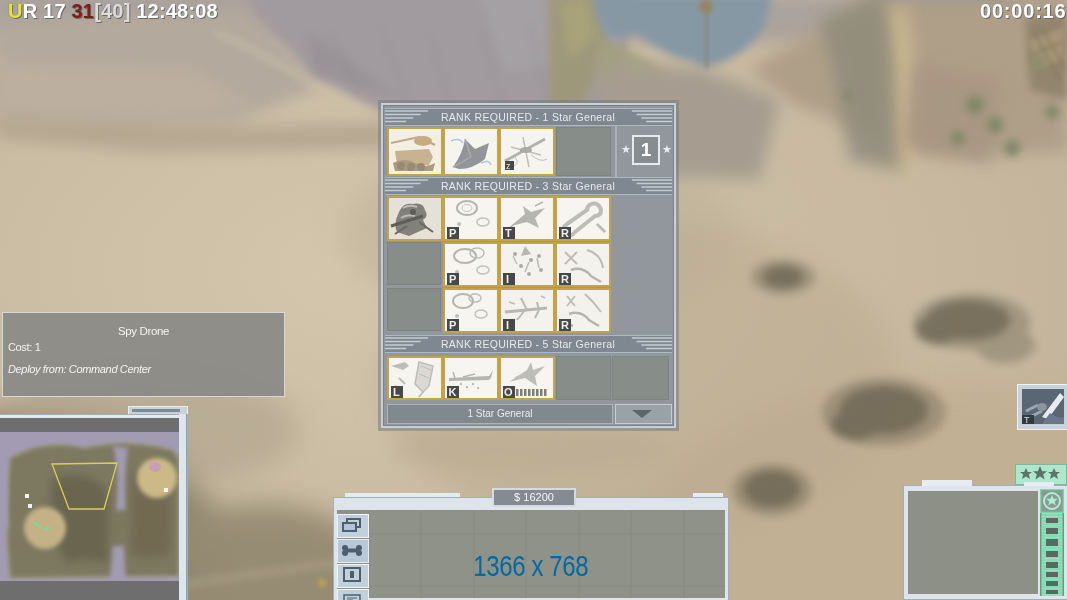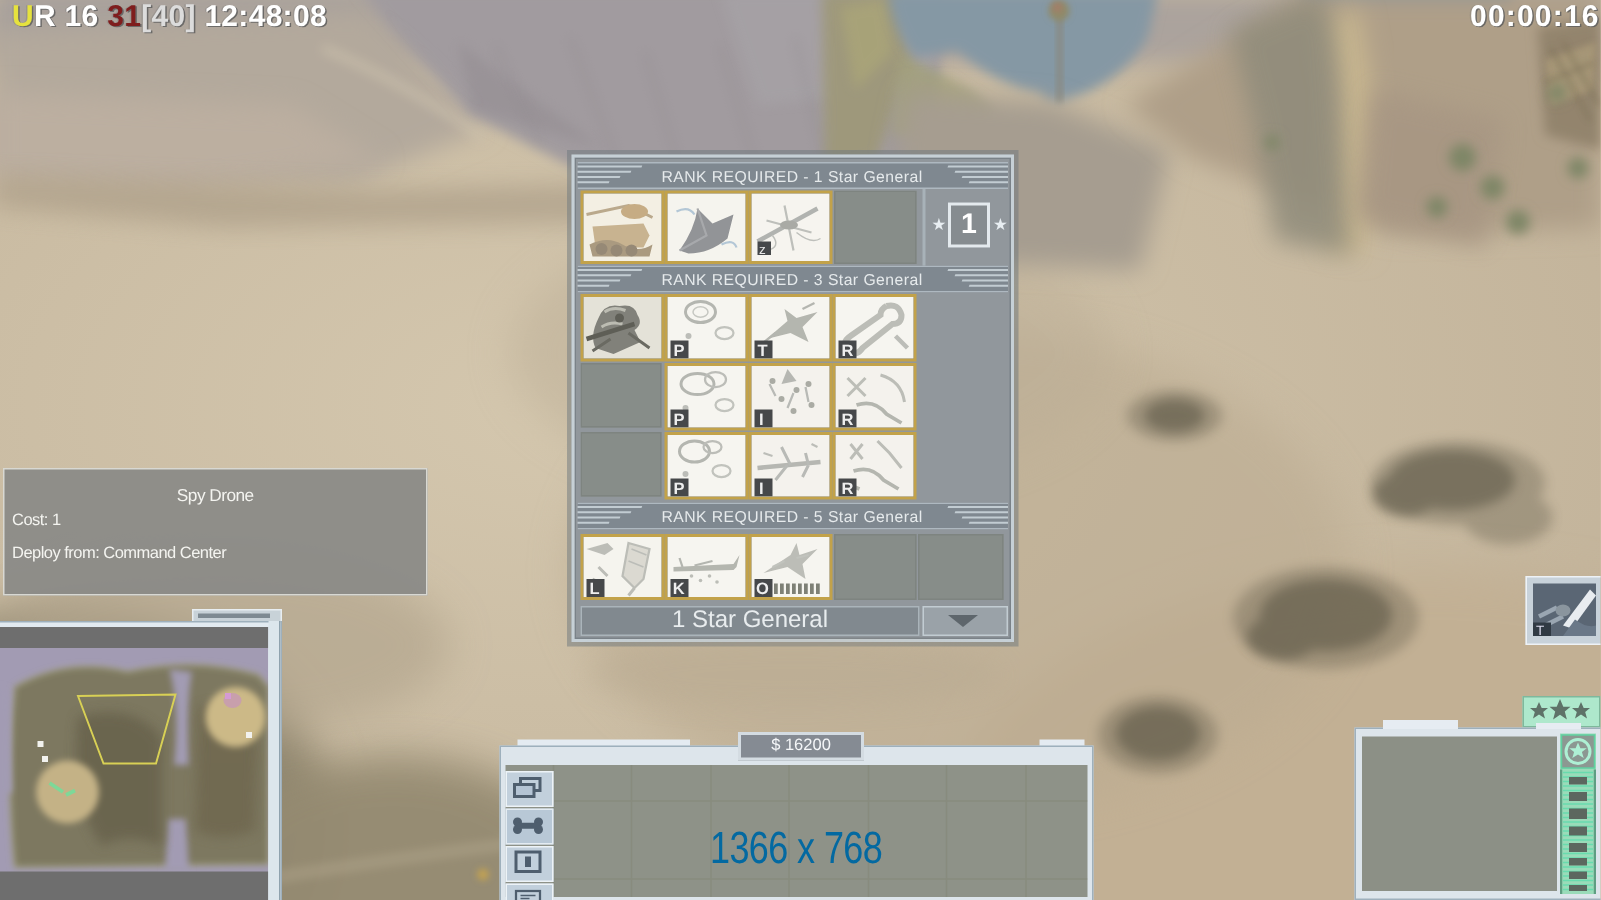--- a/index.html
+++ b/index.html
@@ -110,21 +110,21 @@
       <ellipse cx="1005" cy="345" rx="30" ry="18"></ellipse>
     </g>
   </g>
 
   <path d="M140,592 Q240,575 345,562" stroke="#d2c5aa" stroke-width="3" fill="none" filter="url(#b4)" opacity="0.6"></path>
 
   <circle cx="322" cy="583" r="4" fill="#c0a053" filter="url(#b2)"></circle>
 </svg>
 
 <div class="abs" style="left:8px;top:0px;font-size:20px;font-weight:bold;color:#fff;letter-spacing:0.2px;text-shadow:1px 1px 0 rgba(95,95,95,0.85),-1px 0 0 rgba(120,120,120,0.3);">
-<span style="color:#e6e23e">U</span><span>R 16 </span><span style="color:#7f1d1d">31</span><span style="color:#dcdcdc">[40]</span><span> 12:48:08</span>
+<span style="color:#e6e23e">U</span><span>R 17 </span><span style="color:#7f1d1d">31</span><span style="color:#dcdcdc">[40]</span><span> 12:48:08</span>
 </div>
 
 <div class="abs" style="left:980px;top:0px;font-size:20px;font-weight:bold;color:#fff;letter-spacing:0.8px;text-shadow:1px 1px 0 rgba(95,95,95,0.85),-1px 0 0 rgba(120,120,120,0.3);">00:00:16</div>
 
 <div class="abs" id="rankpanel" style="left:381px;top:103px;width:291px;height:321px;background:#91979c;border:2px solid #c6d0d6;box-shadow:inset 0 0 0 1px #7a8288,0 0 0 3px rgba(110,120,126,0.5);">
 
   <div class="abs hdr" style="left:2px;top:3px;width:287px;height:18px;">
     <svg width="287" height="18">
         <rect width="287" height="18" fill="#7f8890"></rect>
     <rect width="287" height="1" y="0" fill="#aeb8c0"></rect>
@@ -384,37 +384,37 @@
           <rect x="35" y="31" width="2.5" height="7"></rect>
           <rect x="39" y="31" width="2.5" height="7"></rect>
           <rect x="43" y="31" width="2.5" height="7"></rect>
         </g>
   </svg>
     </div>
 
   <div class="abs" style="left:173px;top:251px;width:55px;height:44px;background:#878d89;box-shadow:inset 0 0 0 1px #7e8480;"></div>
   <div class="abs" style="left:229px;top:251px;width:57px;height:44px;background:#878d89;box-shadow:inset 0 0 0 1px #7e8480;"></div>
 
-  <div class="abs" style="left:4px;top:299px;width:224px;height:18px;background:#81898f;border:1px solid #aab4ba;color:#e8ecee;font-size:16px;text-align:center;line-height:17px;">1 Star General</div>
+  <div class="abs" style="left:4px;top:299px;width:224px;height:18px;background:#81898f;border:1px solid #aab4ba;color:#e8ecee;font-size:10px;text-align:center;line-height:17px;">1 Star General</div>
 
   <div class="abs" style="left:232px;top:299px;width:55px;height:18px;background:#9aa2a8;border:1px solid #c2ccd2;">
     <svg width="53" height="16">
         <path d="M16,5 L36,5 L26,13 Z" fill="#5e666c"></path>
       </svg>
   </div>
 </div>
 
 <div class="abs" style="left:2px;top:312px;width:281px;height:83px;background:rgba(138,138,134,0.93);border:1px solid #d8d8d2;color:#f4f4f0;font-size:11px;letter-spacing:-0.35px;white-space:nowrap;">
 
   <div style="text-align:center;margin-top:12px;font-size:11.5px;">Spy Drone</div>
 
   <div style="margin:4px 0 0 5px;">Cost: 1</div>
 
 
-  <div style="margin:10px 0 12px 5px;">Deploy from: Command Center</div>
+  <div style="margin:10px 0 12px 5px;font-style:italic;">Deploy from: Command Center</div>
 </div>
 
 <div class="abs" id="minimap" style="left:0;top:406px;width:190px;height:194px;">
 
   <div class="abs" style="left:128px;top:0px;width:58px;height:8px;background:#c8d2d8;border:1px solid #e8eef2;">
     <div class="abs" style="left:3px;top:2px;width:48px;height:3px;background:#7e8a92;"></div>
   </div>
 
   <div class="abs" style="left:-4px;top:8px;width:190px;height:186px;background:#e2eaf0;border:1px solid #9eb0bc;"></div>
 

